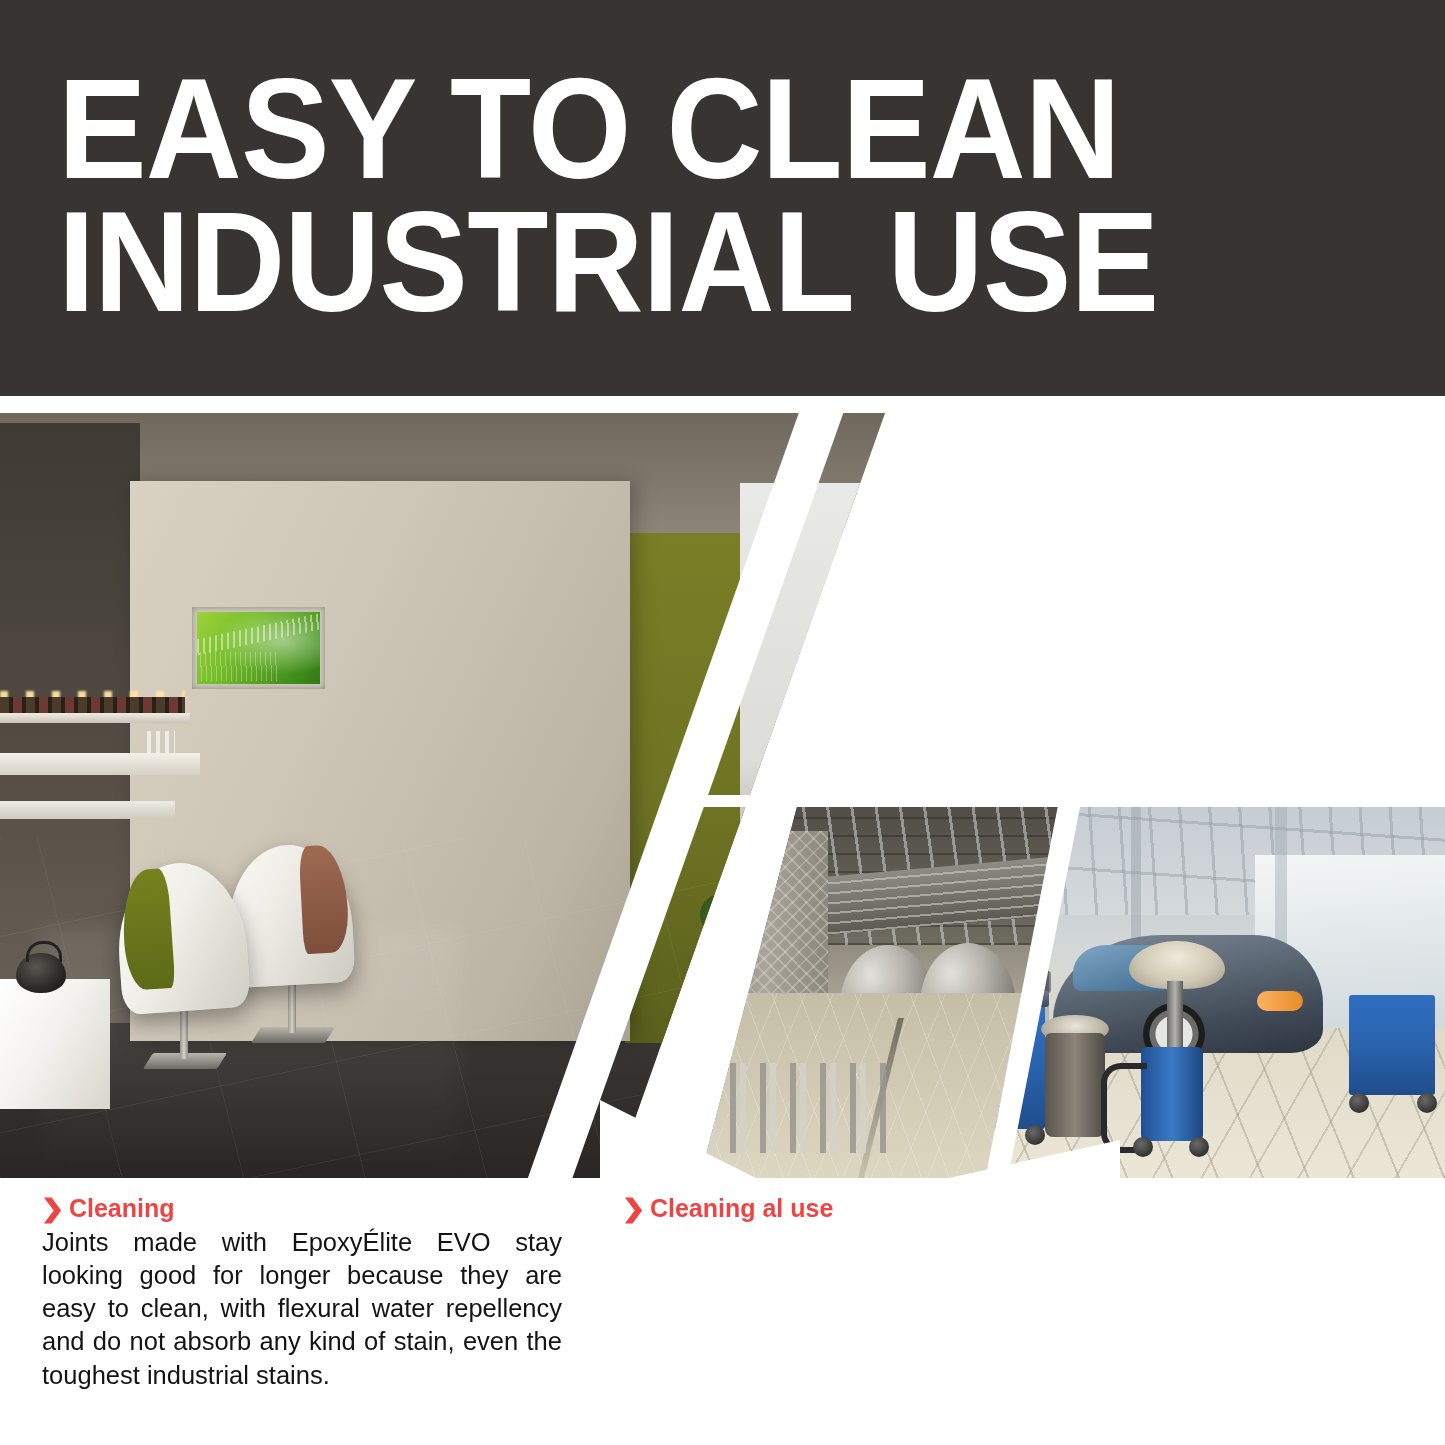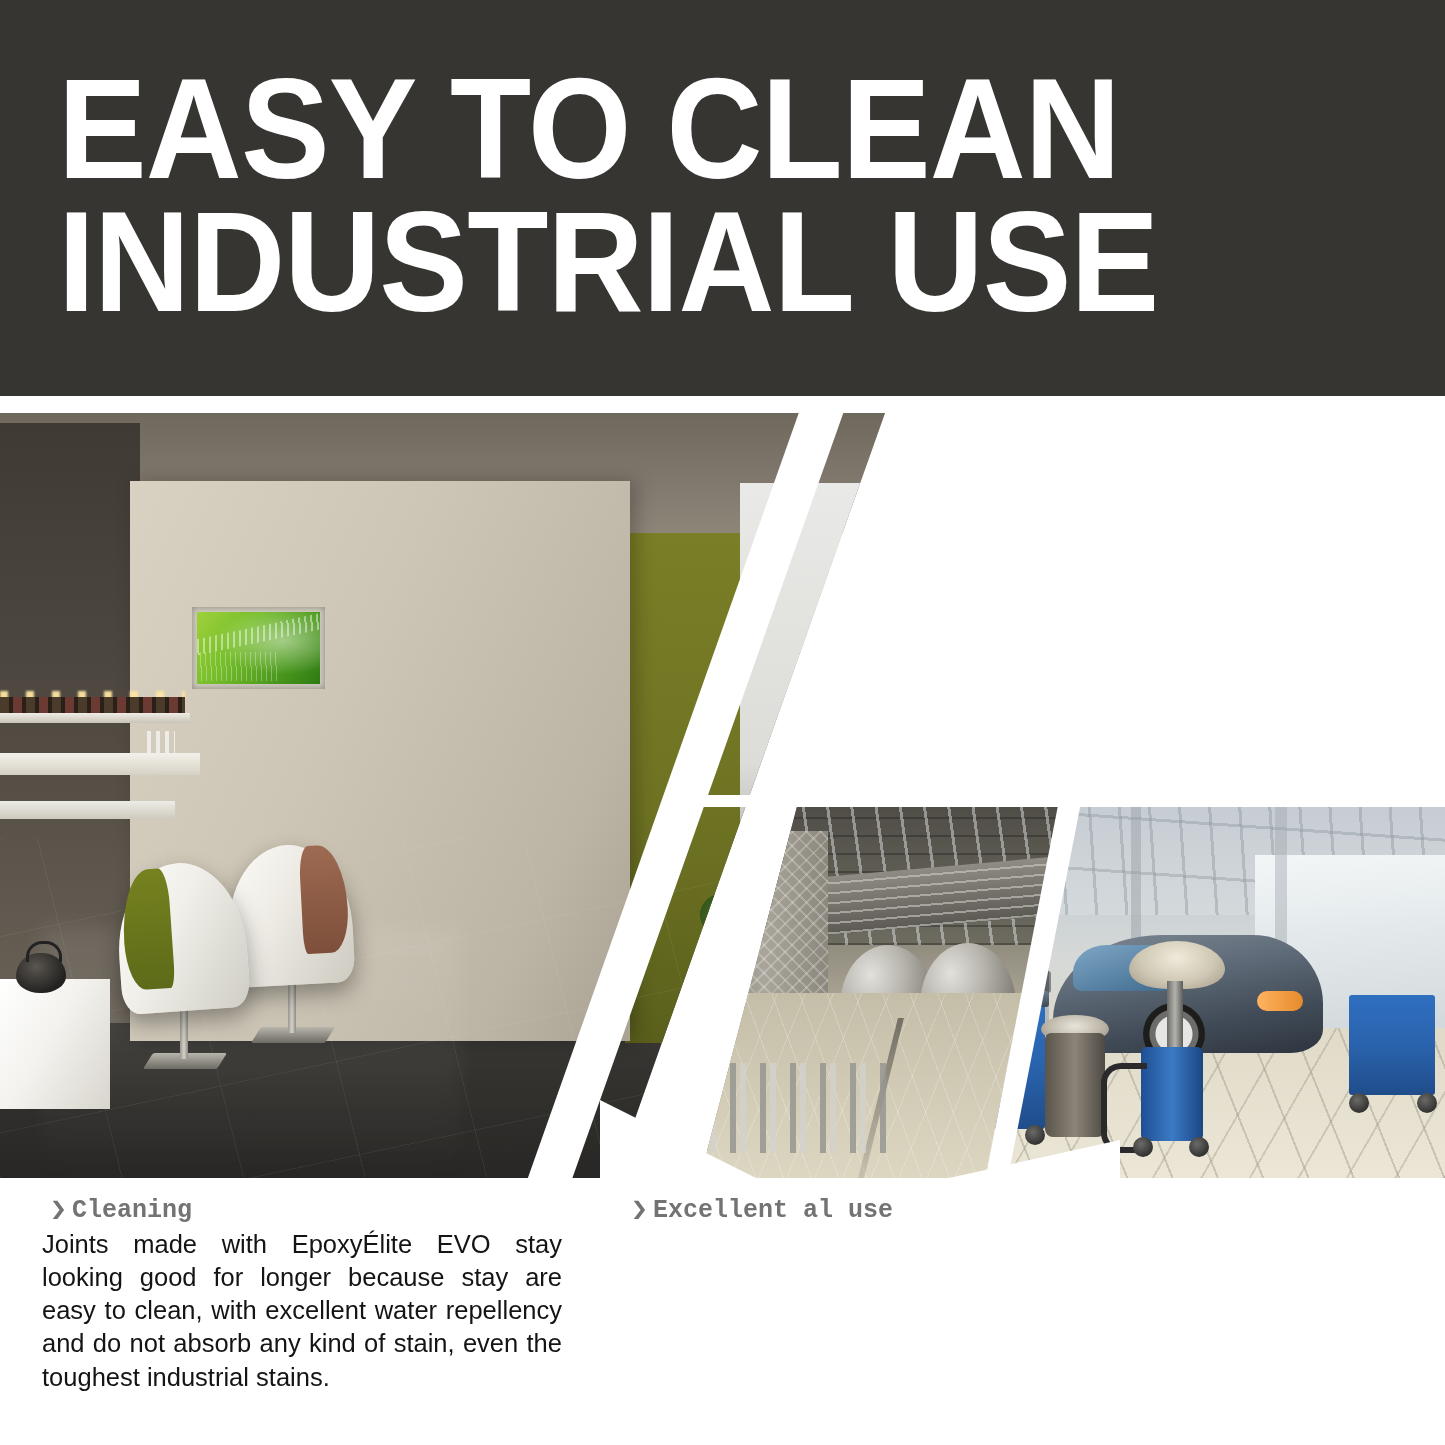--- a/index.html
+++ b/index.html
@@ -596,25 +596,25 @@
     height: 251px;
   }
   .caption-col {
     position: absolute;
     top: 0;
   }
   #caption-left  { left: 42px;  width: 520px; }
   #caption-right { left: 623px; width: 790px; }
 
   .caption-head {
-    font-family: Liberation Mono, monospace;
+    font-family: Liberation Sans, sans-serif;
     font-weight: bold;
     font-size: 25px;
-    color: #737373;
-    margin: 0 0 3px 9px;
+    color: #ef4444;
+    margin: 0 0 3px 0;
     white-space: nowrap;
   }
   .chev {
     font-weight: bold;
     font-size: 25px;
     display: inline-block;
     transform: scaleX(1.15) scaleY(1.0);
     margin-right: 6px;
   }
   .caption-body {
@@ -744,22 +744,22 @@
     <div class="sep" id="sep-inner"></div>
     <div class="sep" id="sep-main"></div>
     <div id="wedge-bl"></div>
     <div id="wedge-br"></div>
   </div>
 
   <div id="captions">
 
     <div class="caption-col" id="caption-left">
       <p class="caption-head"><span class="chev">❯</span><span>Cleaning</span></p>
-      <p class="caption-body">Joints made with EpoxyÉlite EVO stay looking good for longer because stay are easy to clean, with excellent water repellency and do not absorb any kind of stain, even the toughest industrial stains.</p>
+      <p class="caption-body">Joints made with EpoxyÉlite EVO stay looking good for longer because they are easy to clean, with flexural water repellency and do not absorb any kind of stain, even the toughest industrial stains.</p>
     </div>
 
     <div class="caption-col" id="caption-right">
-      <p class="caption-head"><span class="chev">❯</span><span>Excellent al use</span></p>
+      <p class="caption-head"><span class="chev">❯</span><span>Cleaning al use</span></p>
     </div>
 
   </div>
 
 </div>
 
 </body></html>

